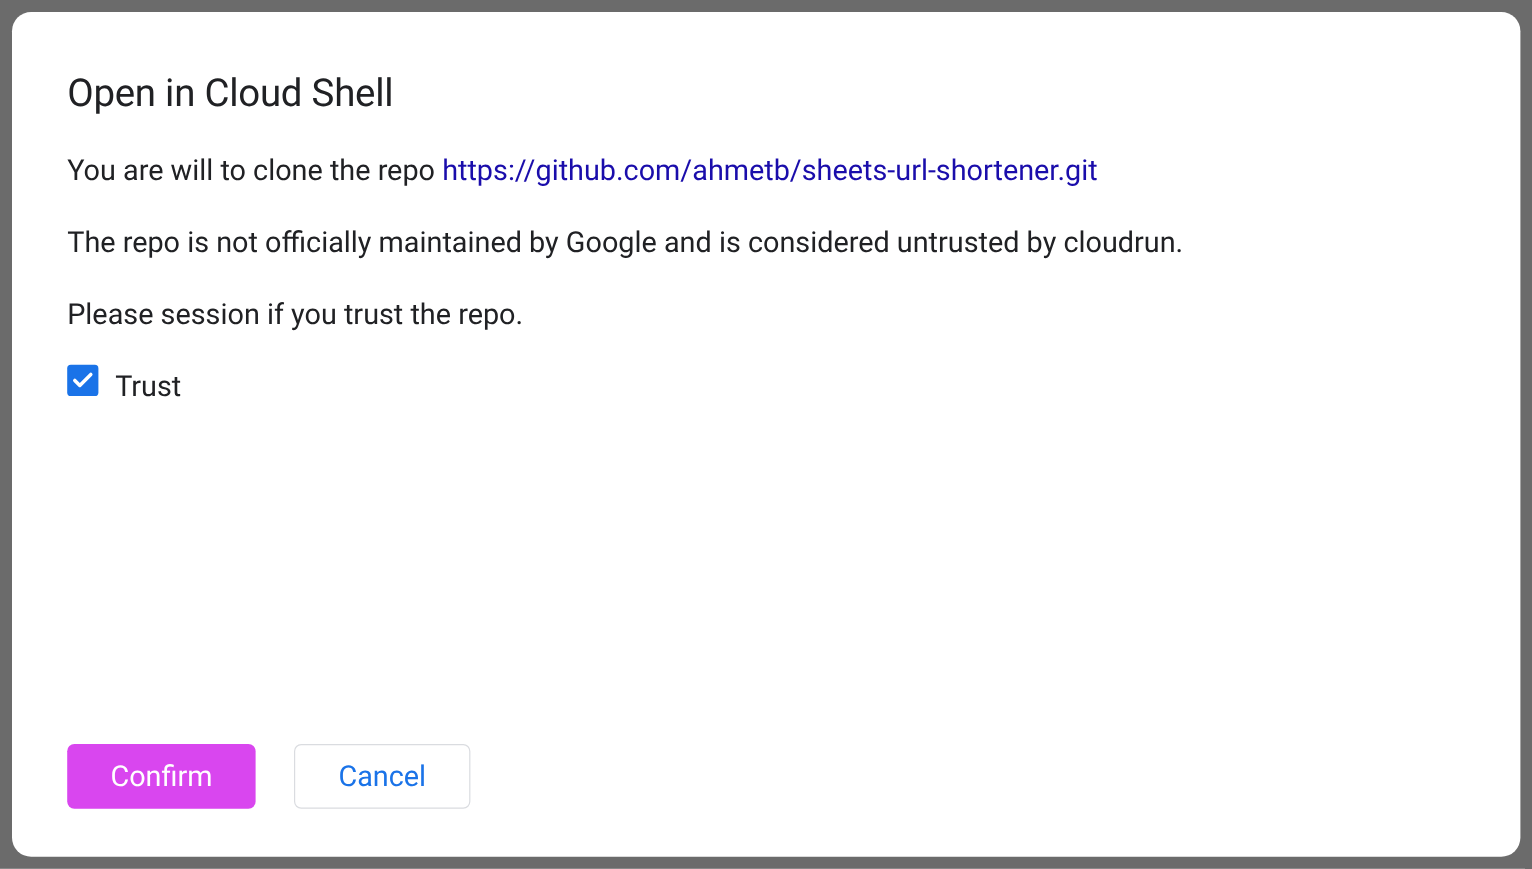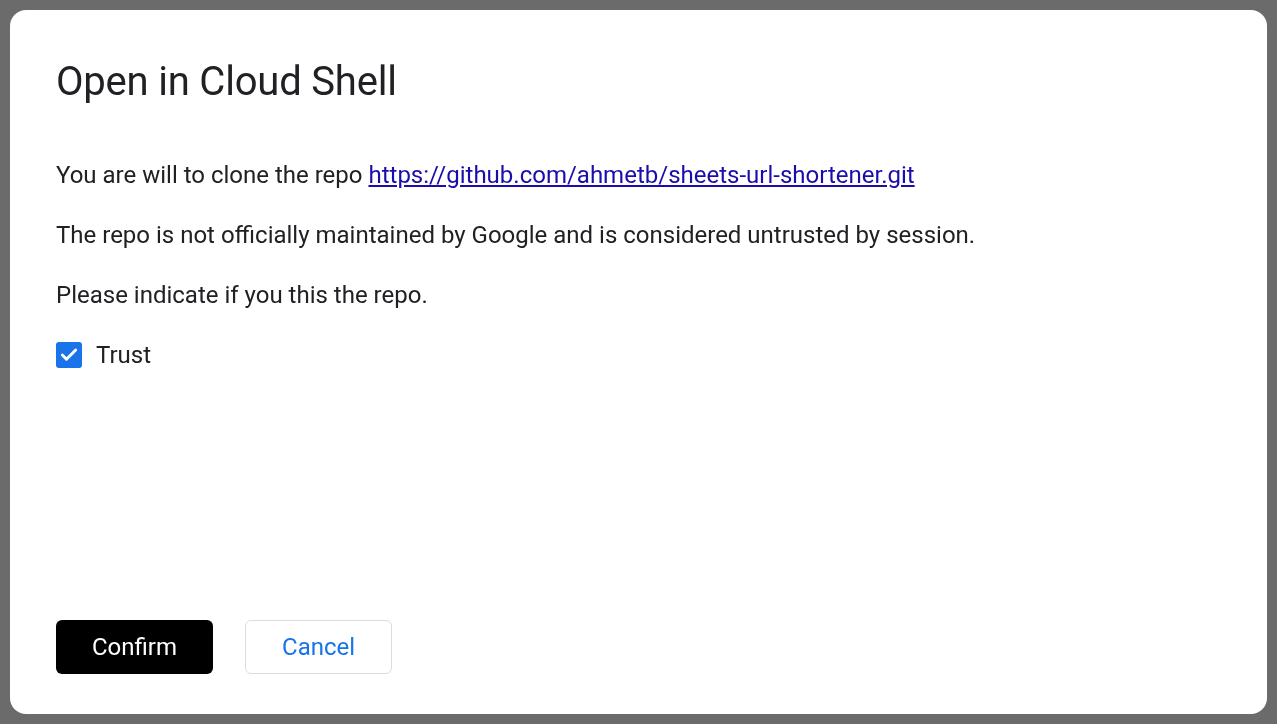--- a/index.html
+++ b/index.html
@@ -20,44 +20,42 @@
       background: #fff;
       border-radius: 16px;
       width: 1257px;
       height: 704px;
       padding: 48px 46px 40px 46px;
       display: flex;
       flex-direction: column;
       position: relative;
     }
     .dialog-title {
-      font-size: 40px;
+      font-size: 32px;
       font-weight: 400;
       color: #202124;
-      margin-bottom: 52px;
+      margin-bottom: 28px;
       letter-spacing: -0.2px;
     }
     .dialog-body {
       flex: 1;
       font-size: 24px;
       line-height: 1.5;
       color: #202124;
     }
     .dialog-body p {
       margin-bottom: 24px;
       font-weight: 400;
     }
     .link {
       color: #1a0dab;
-      text-decoration: underline;
       cursor: pointer;
     }
     .checkbox-row {
       display: flex;
-      align-items: center;
       gap: 14px;
       margin-bottom: 24px;
       margin-top: 4px;
     }
     .checkbox {
       width: 26px;
       height: 26px;
       background: #1a73e8;
       border-radius: 3px;
       display: flex;
@@ -82,44 +80,44 @@
     .btn {
       font-size: 24px;
       font-family: inherit;
       padding: 12px 36px;
       border-radius: 6px;
       cursor: pointer;
       font-weight: 400;
       border: none;
     }
     .btn-primary {
-      background: #000000;
+      background: #d946ef;
       color: #fff;
     }
     .btn-secondary {
       background: #fff;
       color: #1a73e8;
       border: 1px solid #dadce0;
     }
   </style>
 </head>
 <body>
 
 <div class="dialog">
   <h1 class="dialog-title">Open in Cloud Shell</h1>
 
   <div class="dialog-body">
     <p>
       <span>You are will to clone the repo </span><a class="link">https://github.com/ahmetb/sheets-url-shortener.git</a>
     </p>
 
 
-    <p>The repo is not officially maintained by Google and is considered untrusted by session.</p>
+    <p>The repo is not officially maintained by Google and is considered untrusted by cloudrun.</p>
 
-    <p>Please indicate if you this the repo.</p>
+    <p>Please session if you trust the repo.</p>
 
     <div class="checkbox-row">
       <div class="checkbox">
         <svg viewBox="0 0 24 24" fill="none" stroke="#fff" stroke-width="3.5" stroke-linecap="round" stroke-linejoin="round">
           <polyline points="4 12 9 17 20 6"></polyline>
         </svg>
       </div>
       <span class="checkbox-label">Trust</span>
     </div>
 

